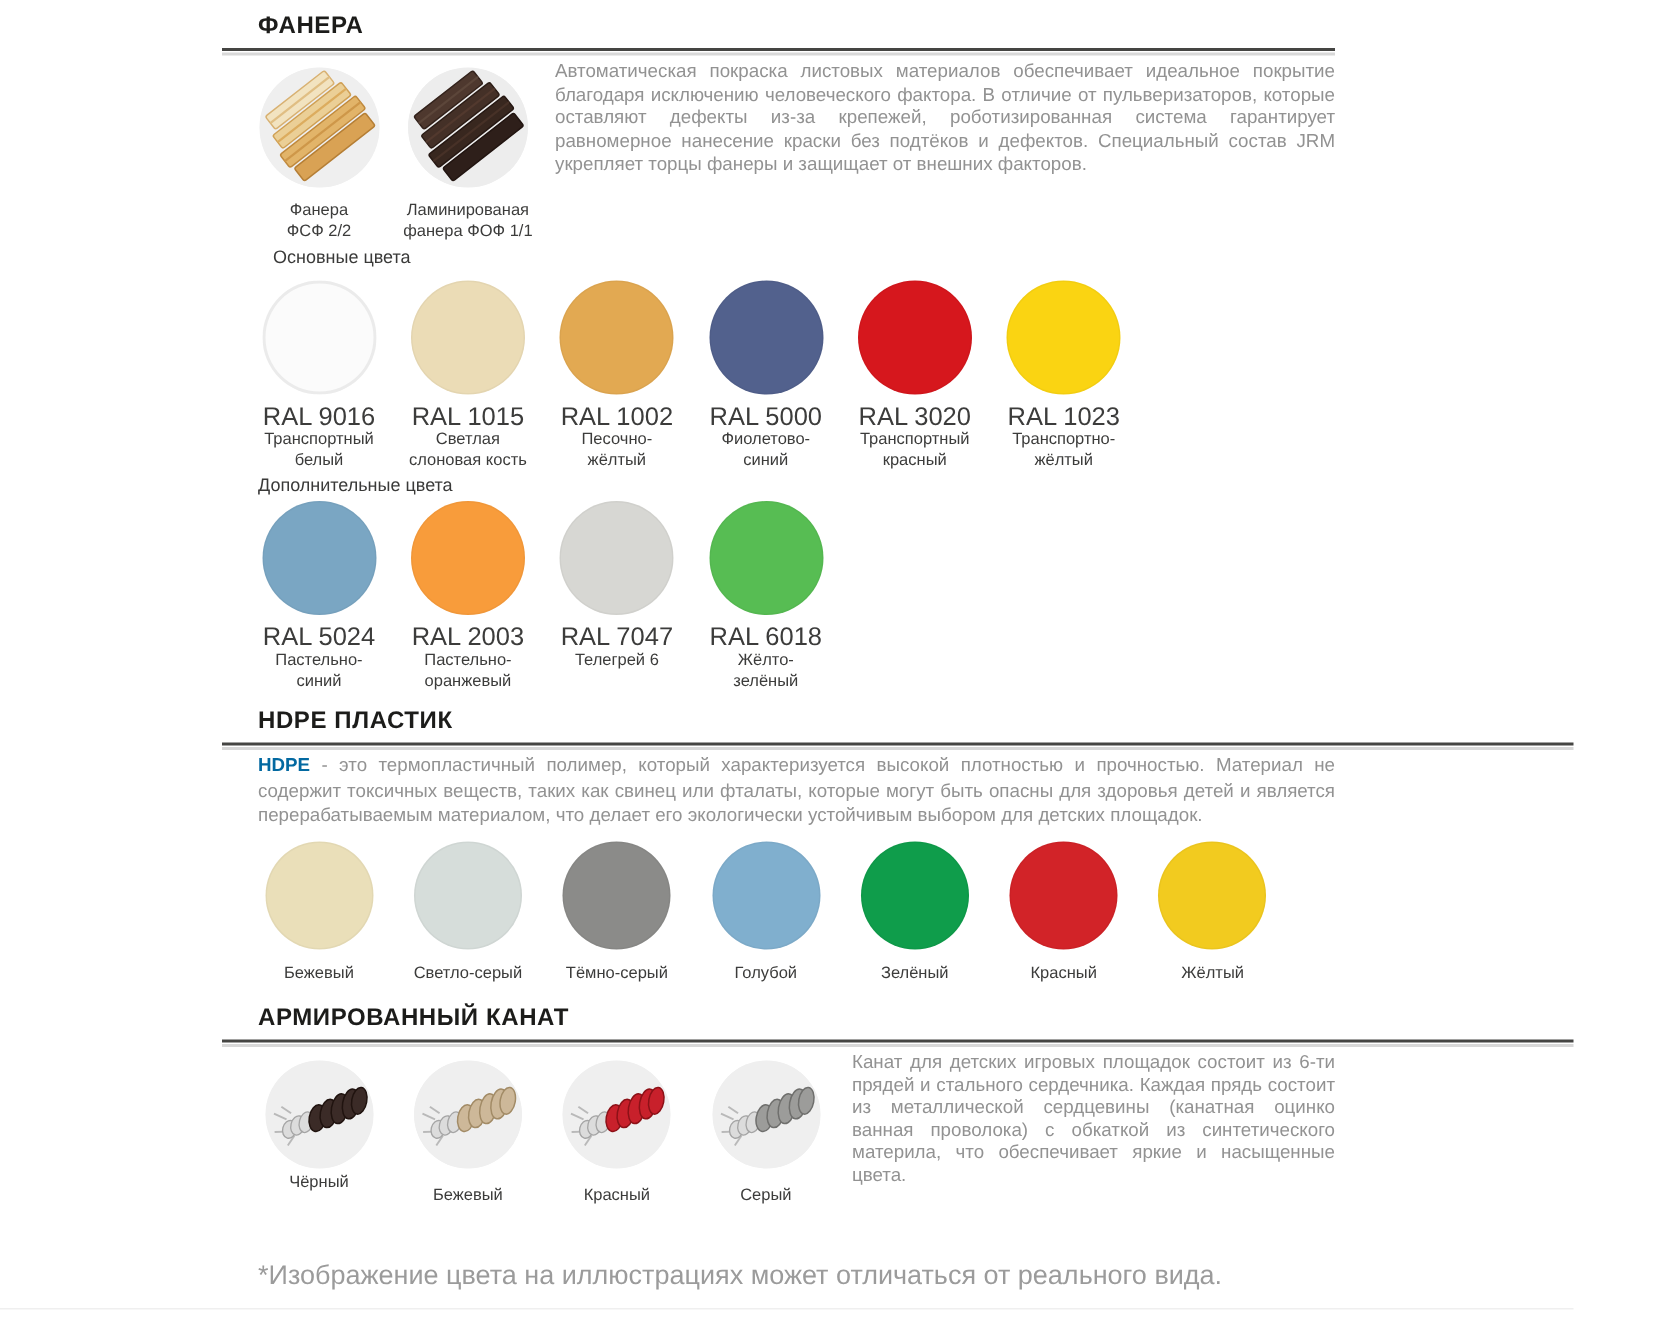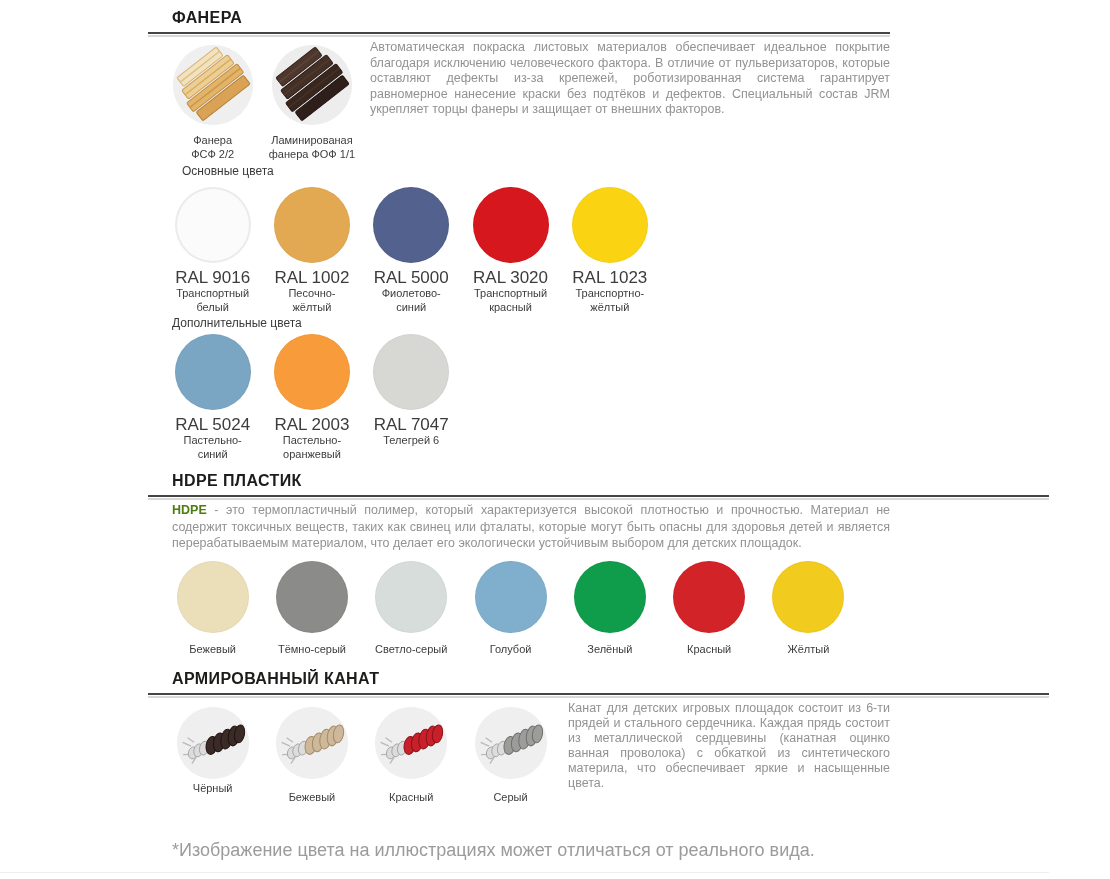--- a/index.html
+++ b/index.html
@@ -2,21 +2,21 @@
 <html><head>
 <meta charset="utf-8">
 <style>
   html,body{margin:0;padding:0;background:#ffffff;}
   .page{position:relative;width:1049px;height:879px;background:#ffffff;
         font-family:"Liberation Sans", sans-serif;overflow:hidden;color:#3c3c3b;}
   .abs{position:absolute;}
   .sec-title{font-size:16px;font-weight:bold;color:#1c1c1a;letter-spacing:.4px;margin:0;}
   .rule{height:2px;background:#454543;box-shadow:0 3px 0 #d8d8d8;}
   .para{margin:0;font-size:12.5px;color:#929292;text-align:justify;}
-  .para .lead{color:#4d7c0f;font-weight:bold;}
+  .para .lead{color:#0369a1;font-weight:bold;}
   .sub-label{font-size:12px;color:#3a3a39;}
   .row{display:flex;}
   .cell{width:99.3px;display:flex;flex-direction:column;align-items:center;flex:0 0 auto;}
   .swatch{width:76px;height:76px;border-radius:50%;box-shadow:inset 0 0 0 1px rgba(0,0,0,0.03);}
   .swatch.sm{width:72px;height:72px;}
   .swatch.white-edge{box-shadow:inset 0 0 0 2px #ebebeb;}
   .code{margin-top:8px;font-size:17px;font-weight:normal;color:#3c3c3b;line-height:13px;}
   .cname{margin-top:2px;font-size:11px;color:#3c3c3b;text-align:center;line-height:14px;white-space:pre-line;}
   .thumb{position:relative;border-radius:50%;overflow:hidden;background:#efefef;}
   .thumb svg{display:block;}
@@ -75,20 +75,26 @@
 
   <div class="abs sub-label" style="left:172px;top:164px;margin-left:10px;">Основные цвета</div>
   <div class="abs row" style="left:163px;top:187px;">
     <div class="cell">
       <div class="swatch white-edge" style="background: rgb(251, 251, 251);"></div>
       <div class="code">RAL 9016</div>
       <div class="cname">Транспортный
 белый</div>
     </div>
     <div class="cell">
+      <div class="swatch" style="background: rgb(235, 220, 182);"></div>
+      <div class="code">RAL 1015</div>
+      <div class="cname">Светлая
+слоновая кость</div>
+    </div>
+    <div class="cell">
       <div class="swatch" style="background: rgb(226, 169, 82);"></div>
       <div class="code">RAL 1002</div>
       <div class="cname">Песочно-
 жёлтый</div>
     </div>
     <div class="cell">
       <div class="swatch" style="background: rgb(82, 97, 141);"></div>
       <div class="code">RAL 5000</div>
       <div class="cname">Фиолетово-
 синий</div>
@@ -119,39 +125,45 @@
       <div class="swatch" style="background: rgb(248, 156, 59);"></div>
       <div class="code">RAL 2003</div>
       <div class="cname">Пастельно-
 оранжевый</div>
     </div>
     <div class="cell">
       <div class="swatch" style="background: rgb(215, 215, 211);"></div>
       <div class="code">RAL 7047</div>
       <div class="cname">Телегрей 6</div>
     </div>
+    <div class="cell">
+      <div class="swatch" style="background: rgb(87, 189, 83);"></div>
+      <div class="code">RAL 6018</div>
+      <div class="cname">Жёлто-
+зелёный</div>
+    </div>
   </div>
 
   <h2 class="abs sec-title" style="left:172px;top:472px;">HDPE ПЛАСТИК</h2>
   <div class="abs rule" style="left:148px;top:495px;width:944px;"></div>
 
   <p class="abs para" style="left:172px;top:502px;width:718px;line-height:16.6px;"><span class="lead">HDPE</span><span> - это термопластичный полимер, который характеризуется высокой плотностью и прочностью. Материал не содержит токсичных веществ, таких как свинец или фталаты, которые могут быть опасны для здоровья детей и является перерабатываемым материалом, что делает его экологически устойчивым выбором для детских площадок.</span></p>
 
   <div class="abs row" style="left:163px;top:561px;">
     <div class="cell">
       <div class="swatch sm" style="background: rgb(234, 223, 185);"></div>
       <div class="cname" style="margin-top:9px;">Бежевый</div>
     </div>
     <div class="cell">
+      <div class="swatch sm" style="background: rgb(214, 221, 218);"></div>
+      <div class="cname" style="margin-top:9px;">Светло-серый</div>
+    </div>
+    <div class="cell">
       <div class="swatch sm" style="background: rgb(139, 139, 137);"></div>
       <div class="cname" style="margin-top:9px;">Тёмно-серый</div>
-    </div>
-    <div class="cell">
-      <div class="swatch sm" style="background: rgb(214, 221, 218);"></div>
-      <div class="cname" style="margin-top:9px;">Светло-серый</div>
     </div>
     <div class="cell">
       <div class="swatch sm" style="background: rgb(128, 175, 206);"></div>
       <div class="cname" style="margin-top:9px;">Голубой</div>
     </div>
     <div class="cell">
       <div class="swatch sm" style="background: rgb(15, 157, 75);"></div>
       <div class="cname" style="margin-top:9px;">Зелёный</div>
     </div>
     <div class="cell">

